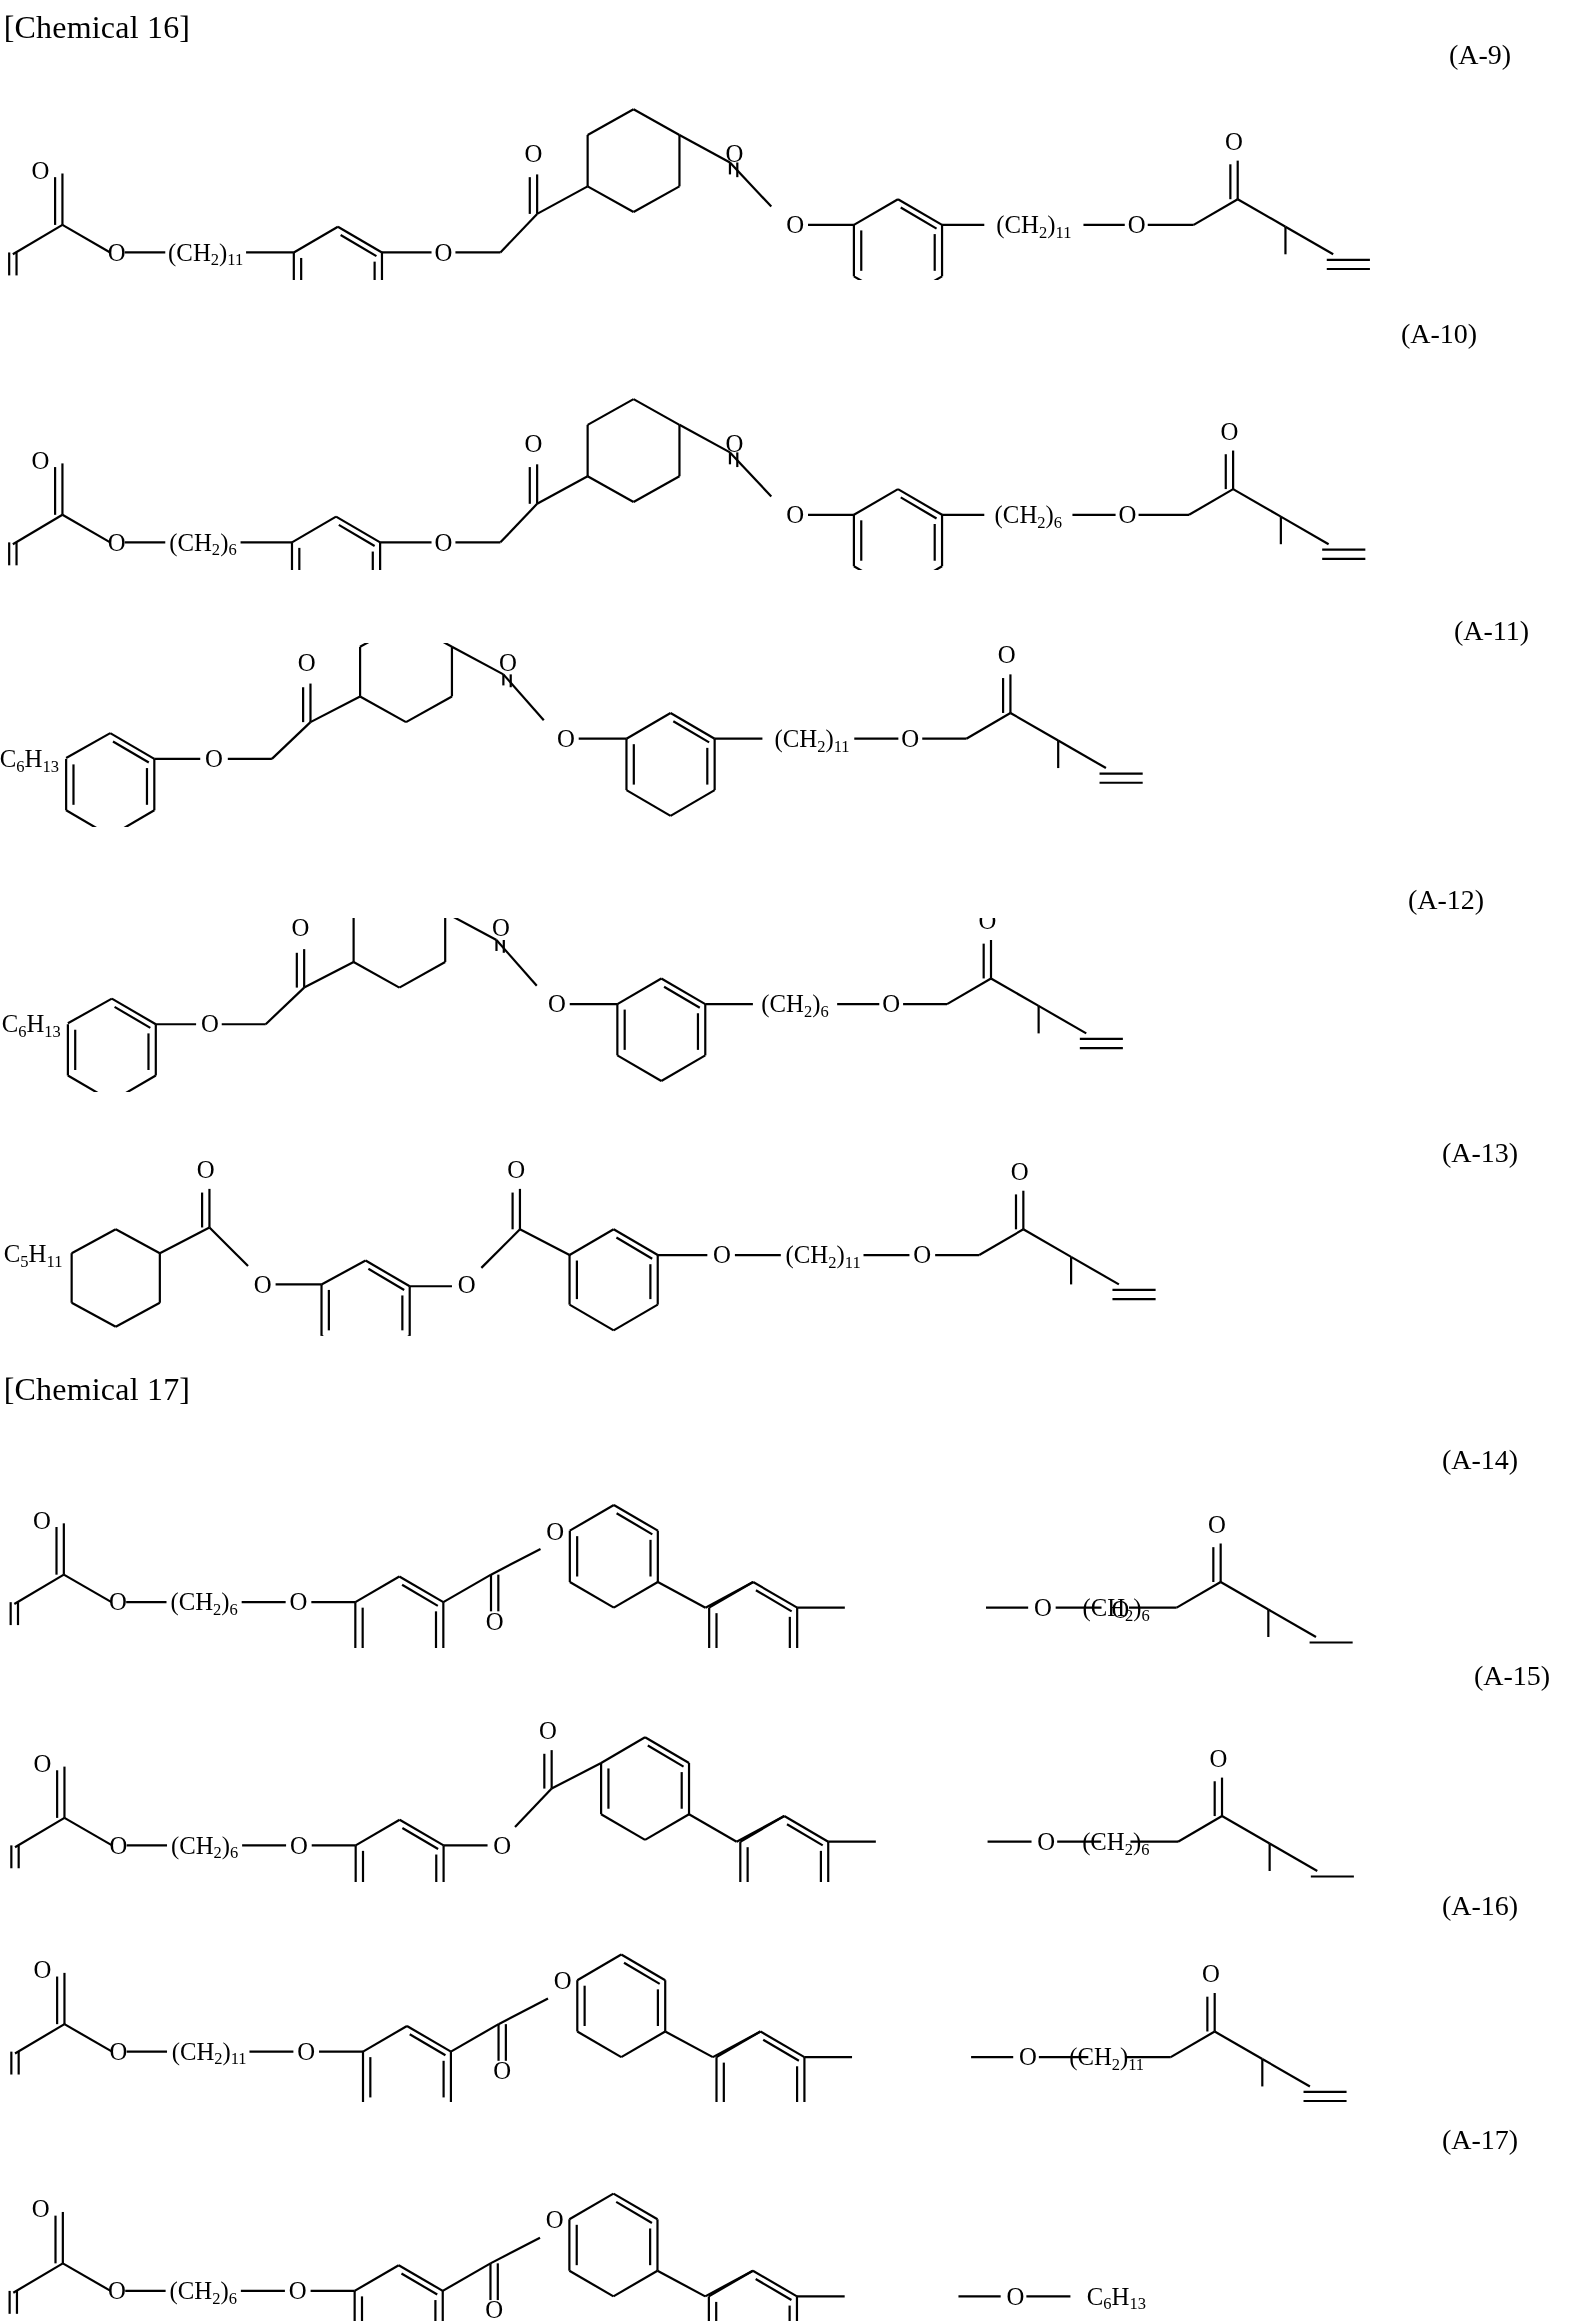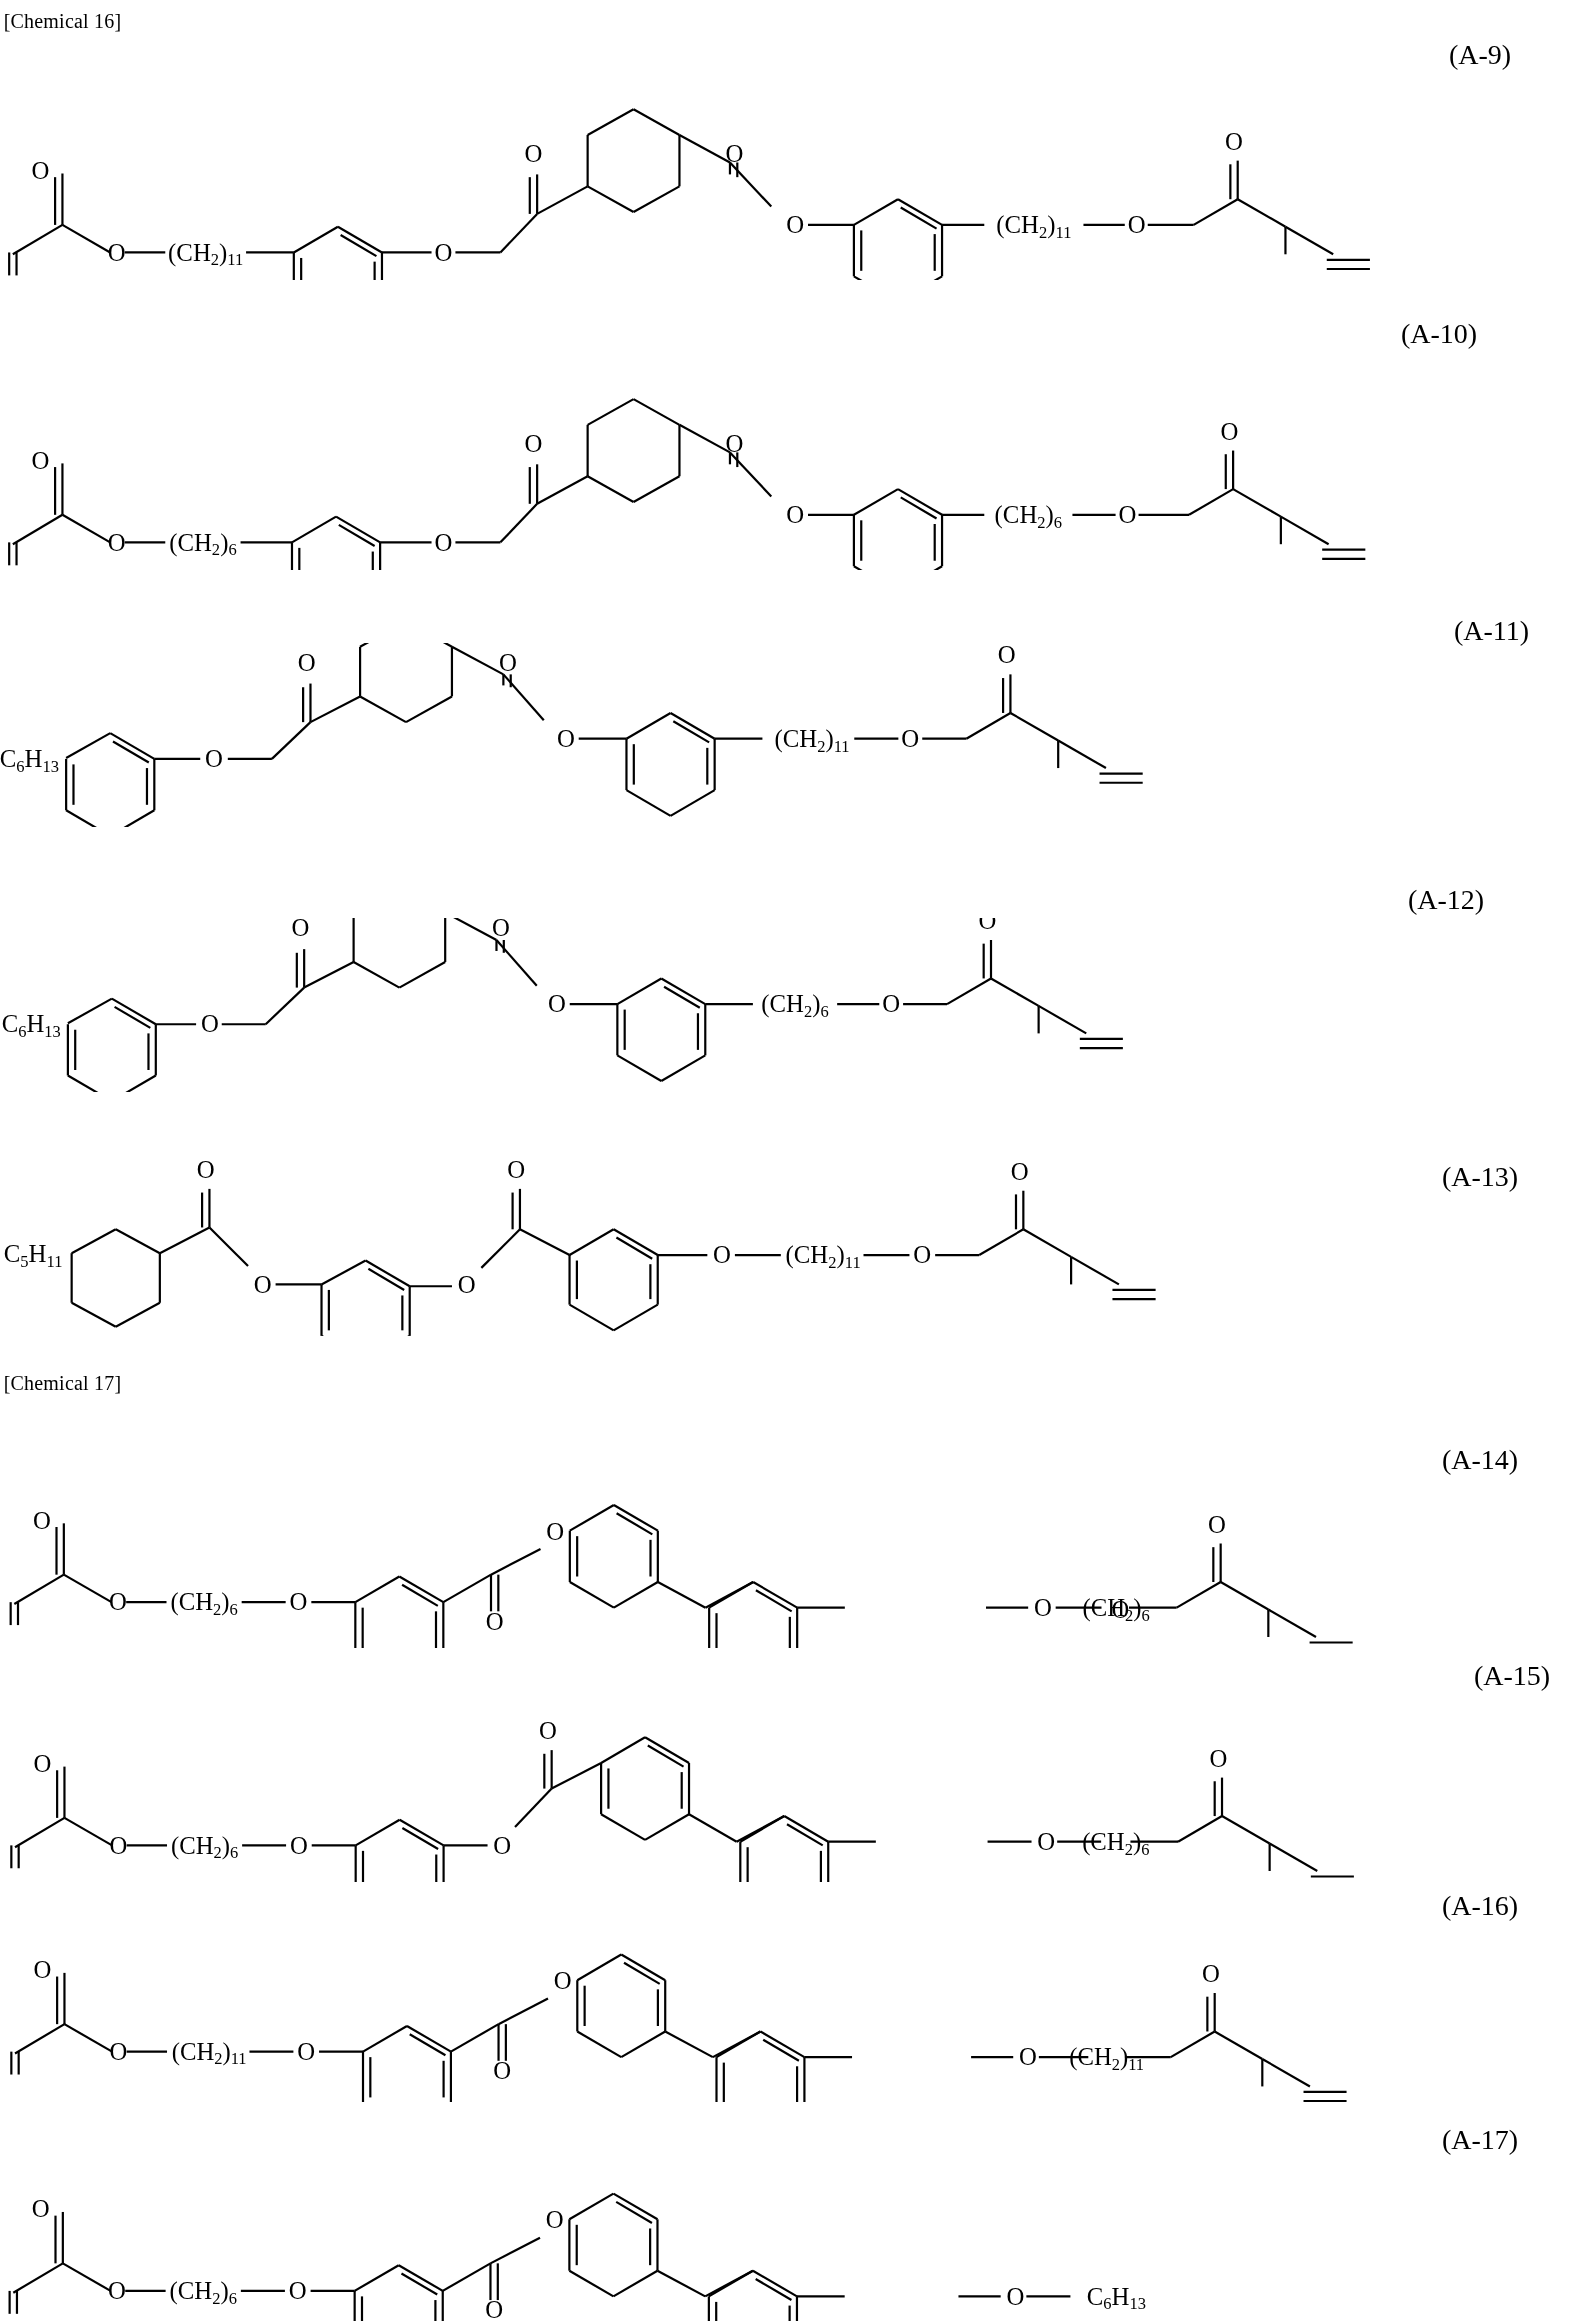--- a/index.html
+++ b/index.html
@@ -1,37 +1,37 @@
 <!DOCTYPE html>
 <html style="font-size:14.7px"><head>
 <meta charset="utf-8">
 <style>
   html,body{margin:0;padding:0;background:#ffffff;}
   body{width:1576px;height:2322px;position:relative;font-family:"Liberation Serif",serif;color:#000;}
   .page{position:relative;width:1576px;height:2322px;overflow:hidden;}
-  .chem-head{position:absolute;font-size:20px;line-height:1;letter-spacing:0.2px;}
+  .chem-head{position:absolute;font-size:32px;line-height:1;letter-spacing:0.2px;}
   .tag{position:absolute;font-size:28px;line-height:1;}
   .struct{position:absolute;}
   .struct svg{display:block;}
   .lbl{font-family:"Liberation Serif",serif;font-size:27px;}
   .lblsub{font-family:"Liberation Serif",serif;font-size:18px;}
 </style>
 </head>
 <body>
 
 <div class="page">
 
   <div class="chem-head" style="left:3.7px;top:11px;">[Chemical 16]</div>
   <div class="chem-head" style="left:3.7px;top:1373px;">[Chemical 17]</div>
 
   <div class="tag" style="left:1449px;top:41px;">(A-9)</div>
   <div class="tag" style="left:1401px;top:320px;">(A-10)</div>
   <div class="tag" style="left:1442px;top:617px;margin-left:12px;">(A-11)</div>
   <div class="tag" style="left:1408px;top:886px;">(A-12)</div>
-  <div class="tag" style="left:1442px;top:1163px;">(A-13)</div>
+  <div class="tag" style="left:1442px;top:1139px;">(A-13)</div>
   <div class="tag" style="left:1442px;top:1446px;">(A-14)</div>
   <div class="tag" style="left:1442px;top:1662px;margin-left:32px;">(A-15)</div>
   <div class="tag" style="left:1442px;top:1892px;">(A-16)</div>
   <div class="tag" style="left:1442px;top:2126px;">(A-17)</div>
 
   <div class="struct" style="left:0px;top:78px;">
     <svg width="1414" height="202" viewBox="0 0 1540 220">
       <g fill="none" stroke="#000" stroke-width="2.4">
 
         <path d="M10 215 L10 190"></path>

